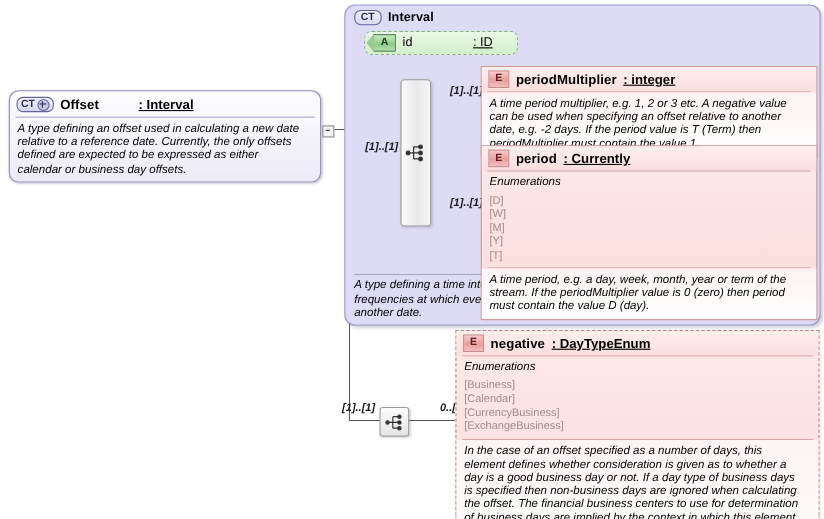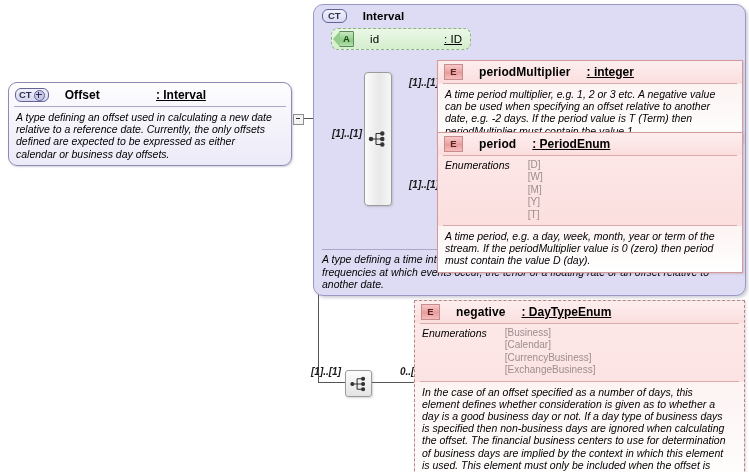--- a/index.html
+++ b/index.html
@@ -31,21 +31,21 @@
   }
 
   
   .node {
     position: absolute;
     box-sizing: border-box;
   }
   .node-title {
     display: flex;
     align-items: center;
-    gap: 16px;
+    gap: 6px;
     padding: 3px 8px 3px 6px;
     white-space: nowrap;
   }
   .title-name {
     font-size: 12px;
     font-weight: bold;
     letter-spacing: .1px;
   }
   .title-type {
     font-size: 12px;
@@ -205,22 +205,23 @@
     height: 1px;
     background: #d8aaaa;
     margin: 0 5px;
   }
   .elem-box .doc {
     background: linear-gradient(#fdf3f3, #ffffff);
   }
   .enum-block {
     display: flex;
     padding: 3px 7px 4px 7px;
-    gap: 18px;
+    gap: 6px;
     font-size: 10.5px;
+    flex-direction: column;
   }
   .enum-label {
     font-style: italic;
     white-space: nowrap;
   }
   .enum-values {
     display: flex;
     flex-direction: column;
     color: #9d8d8d;
     line-height: 12.4px;
@@ -393,21 +394,21 @@
     <div class="hsep"></div>
     <div class="doc">A time period multiplier, e.g. 1, 2 or 3 etc. A negative value can be used when specifying an offset relative to another date, e.g. -2 days. If the period value is T (Term) then periodMultiplier must contain the value 1.</div>
   </div>
 
   <div class="node elem-box solid" id="period-node">
     <div class="node-title">
       <span class="badge-e">
         <span>E</span>
       </span>
       <span class="title-name">period</span>
-      <span class="title-type">: PeriodEnum</span>
+      <span class="title-type">: Currently</span>
     </div>
     <div class="hsep"></div>
     <div class="enum-block">
       <span class="enum-label">Enumerations</span>
       <span class="enum-values">
         <span>[D]</span>
         <span>[W]</span>
         <span>[M]</span>
         <span>[Y]</span>
         <span>[T]</span>

